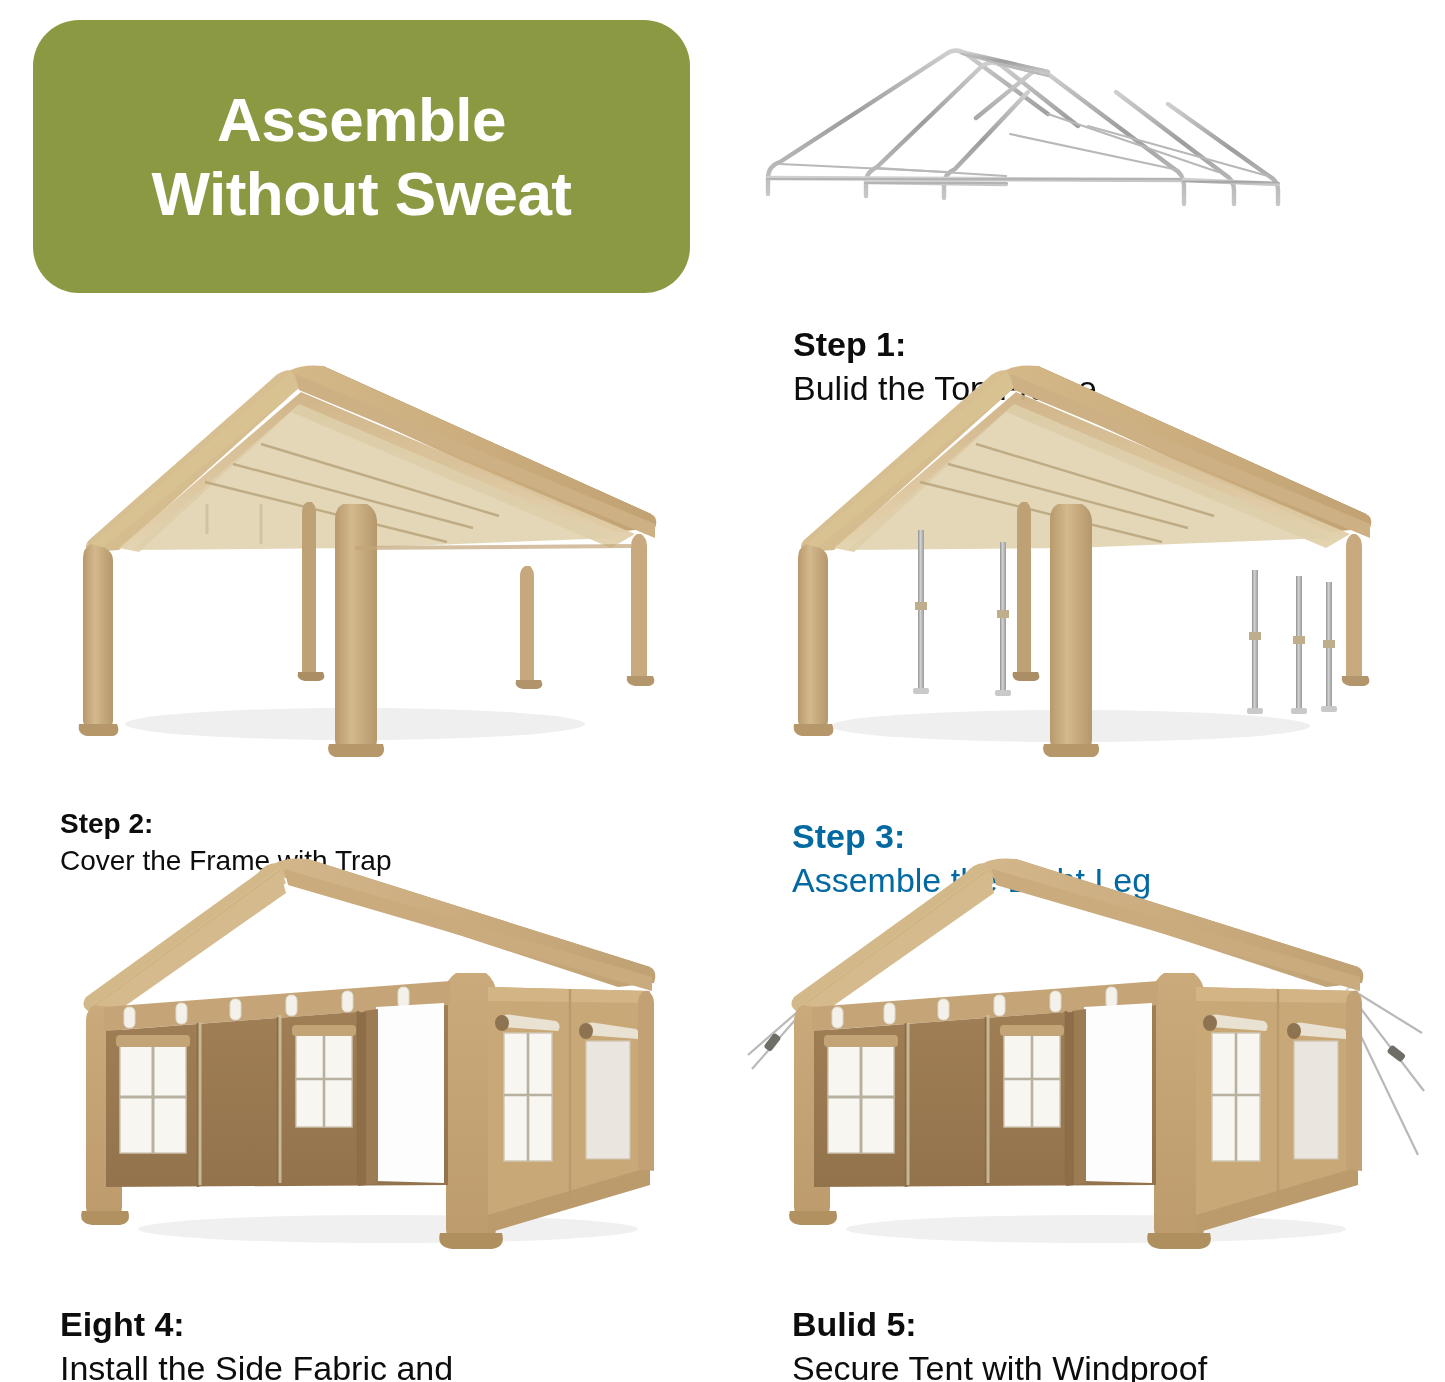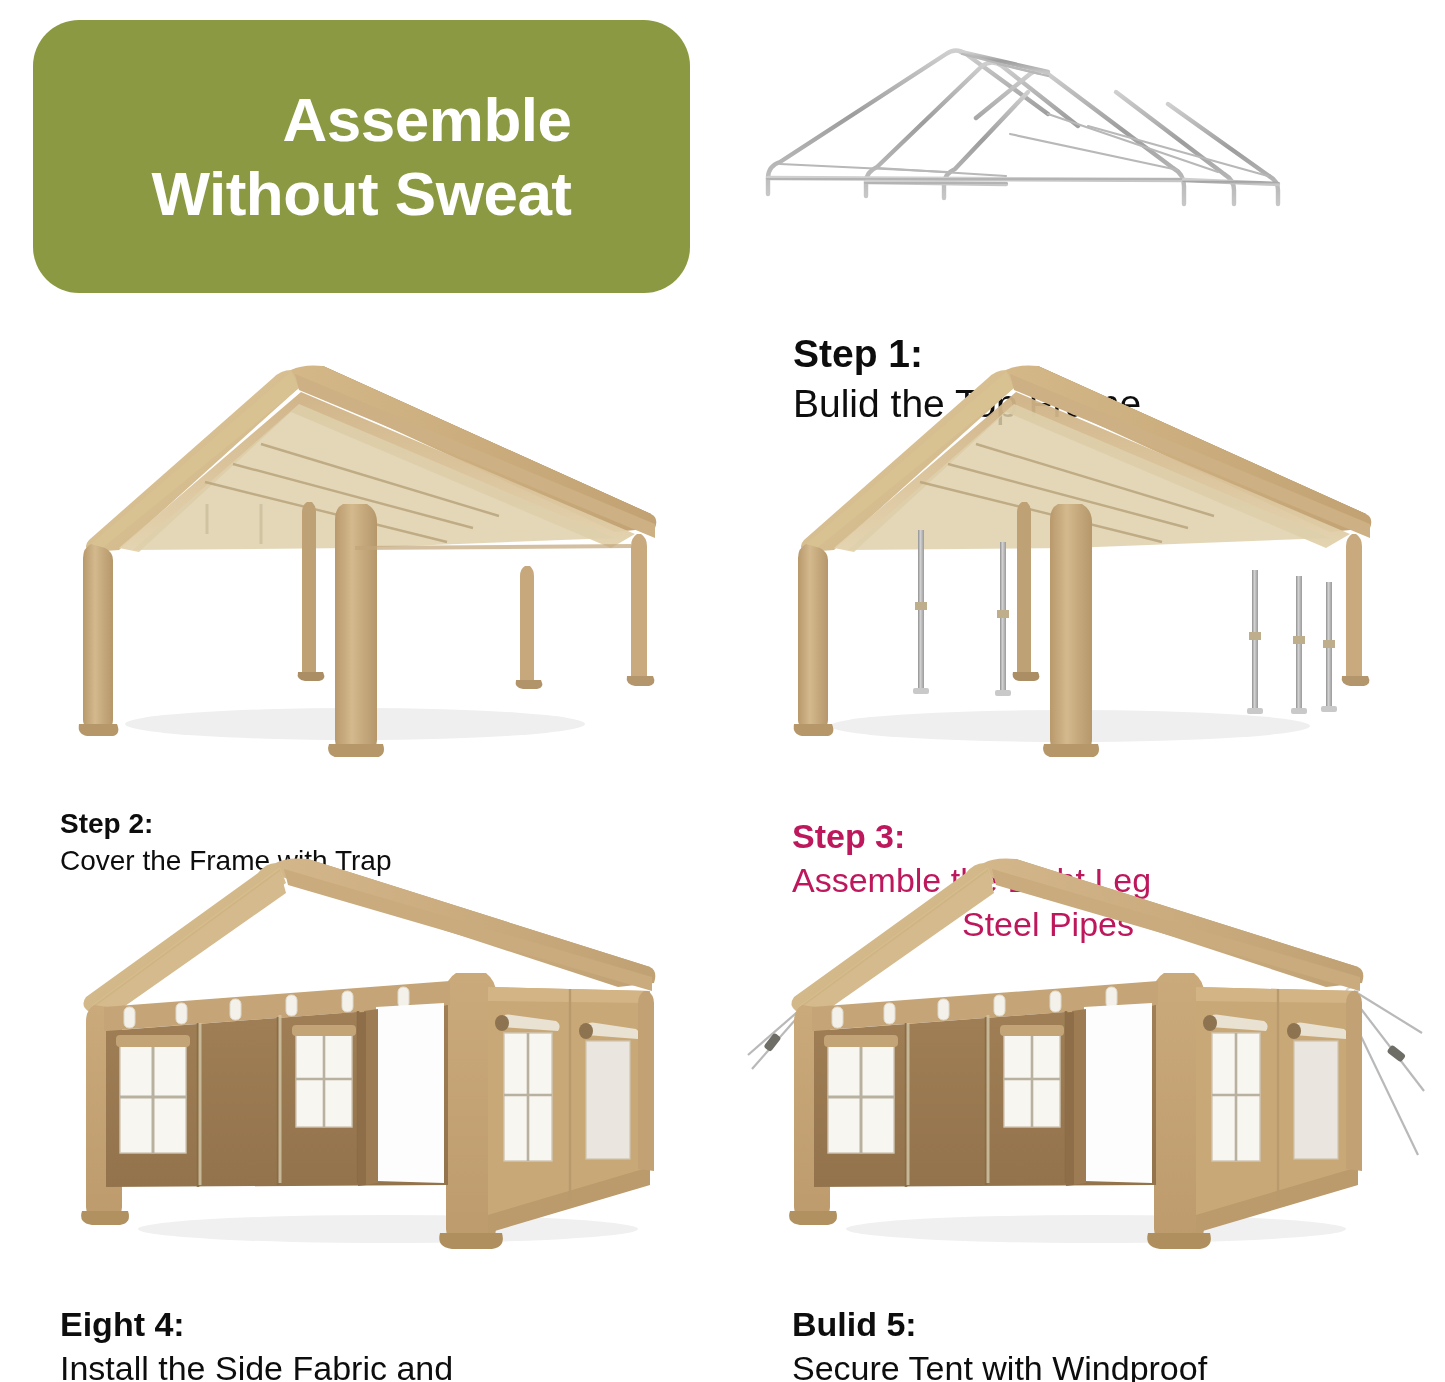--- a/index.html
+++ b/index.html
@@ -12,42 +12,42 @@
   
   #badge{
     position:absolute; left:33px; top:20px; width:657px; height:273px;
     border-radius:46px;
     display:flex; align-items:center; justify-content:center;
     text-align:center;
   }
   #badge .badge-text{
     color:#ffffff; font-weight:bold; font-size:62px; line-height:1.18;
     letter-spacing:-0.5px; white-space:pre-line;
-    text-align:right;
+    text-align:center;
   }
 
   
   .panel{position:absolute;}
   .art{position:absolute; left:0; top:0;}
   .art svg{display:block;width:100%;height:100%;}
 
   
   .caption{
     position:absolute;
     font-size:33px;
     line-height:1.30;
     color:#0d0d0d;
     white-space:pre-line;
   }
   .caption .lbl{font-weight:bold;}
   .caption .desc{font-weight:normal;}
   .caption.hang{padding-left:0;}
 
   
-  #cap1{left:793px; top:278px; width:600px; font-size:39px;}
+  #cap1{left:793px; top:278px; width:600px; font-size:34px;}
   #cap2{left:60px;  top:770px; width:640px; font-size:28px;}
   #cap3{left:792px; top:770px; width:620px; font-size:34px;}
   #cap4{left:60px;  top:1258px;width:640px; font-size:34px;}
   #cap5{left:792px; top:1258px;width:640px; font-size:34px;}
   .hangwrap{display:block; text-indent:0;}
   .hangwrap .cont{display:block; margin-left:166px; margin-top:-1px;}
   #cap3 .cont{margin-left:170px;}
 
   
   #art1{left:748px; top:14px;  width:560px; height:200px;}
@@ -256,23 +256,23 @@
   <path d="M284 392 Q280 404 294 406 L330 406 Q342 404 338 392 Z" fill="#b5976a"></path>
 
   <path d="M262 150 Q257 153 257 160 L257 322 L271 324 L271 160 Q271 154 267 150 Z" fill="#bfa176"></path>
   <path d="M253 320 Q251 328 260 329 L274 329 Q282 328 278 320 Z" fill="#ab8e63"></path>
 
   <path d="M592 182 Q586 186 586 194 L586 326 L602 328 L602 194 Q602 186 596 182 Z" fill="#c9aa7f"></path>
   <path d="M582 324 Q580 332 590 334 L604 334 Q612 332 608 324 Z" fill="#b4966c"></path>
 </svg>
 </div>
 
-<div class="caption hang" id="cap3" style="color: #be185d;">
+<div class="caption hang" id="cap3" style="color: #0369a1;">
   <span class="lbl">Step 3:</span>
-  <span class="desc"><span class="hangwrap"><span style="display: inline;"> Assemble the Eight Leg</span><span class="cont">Steel Pipes</span></span></span>
+  <span class="desc"><span class="hangwrap"><span style="display: inline;"> Assemble the Eight Leg</span></span></span>
 </div>
 
 <div class="panel art" id="art4">
 <svg viewBox="0 0 640 400" xmlns="http://www.w3.org/2000/svg">
   <defs>
     <linearGradient id="roofL4" x1="0" y1="0" x2="1" y2="1">
       <stop offset="0" stop-color="#dcc496"></stop>
           <stop offset="1" stop-color="#c9ab7c"></stop>
     </linearGradient>
     <linearGradient id="roofR4" x1="0" y1="0" x2="1" y2="0">

